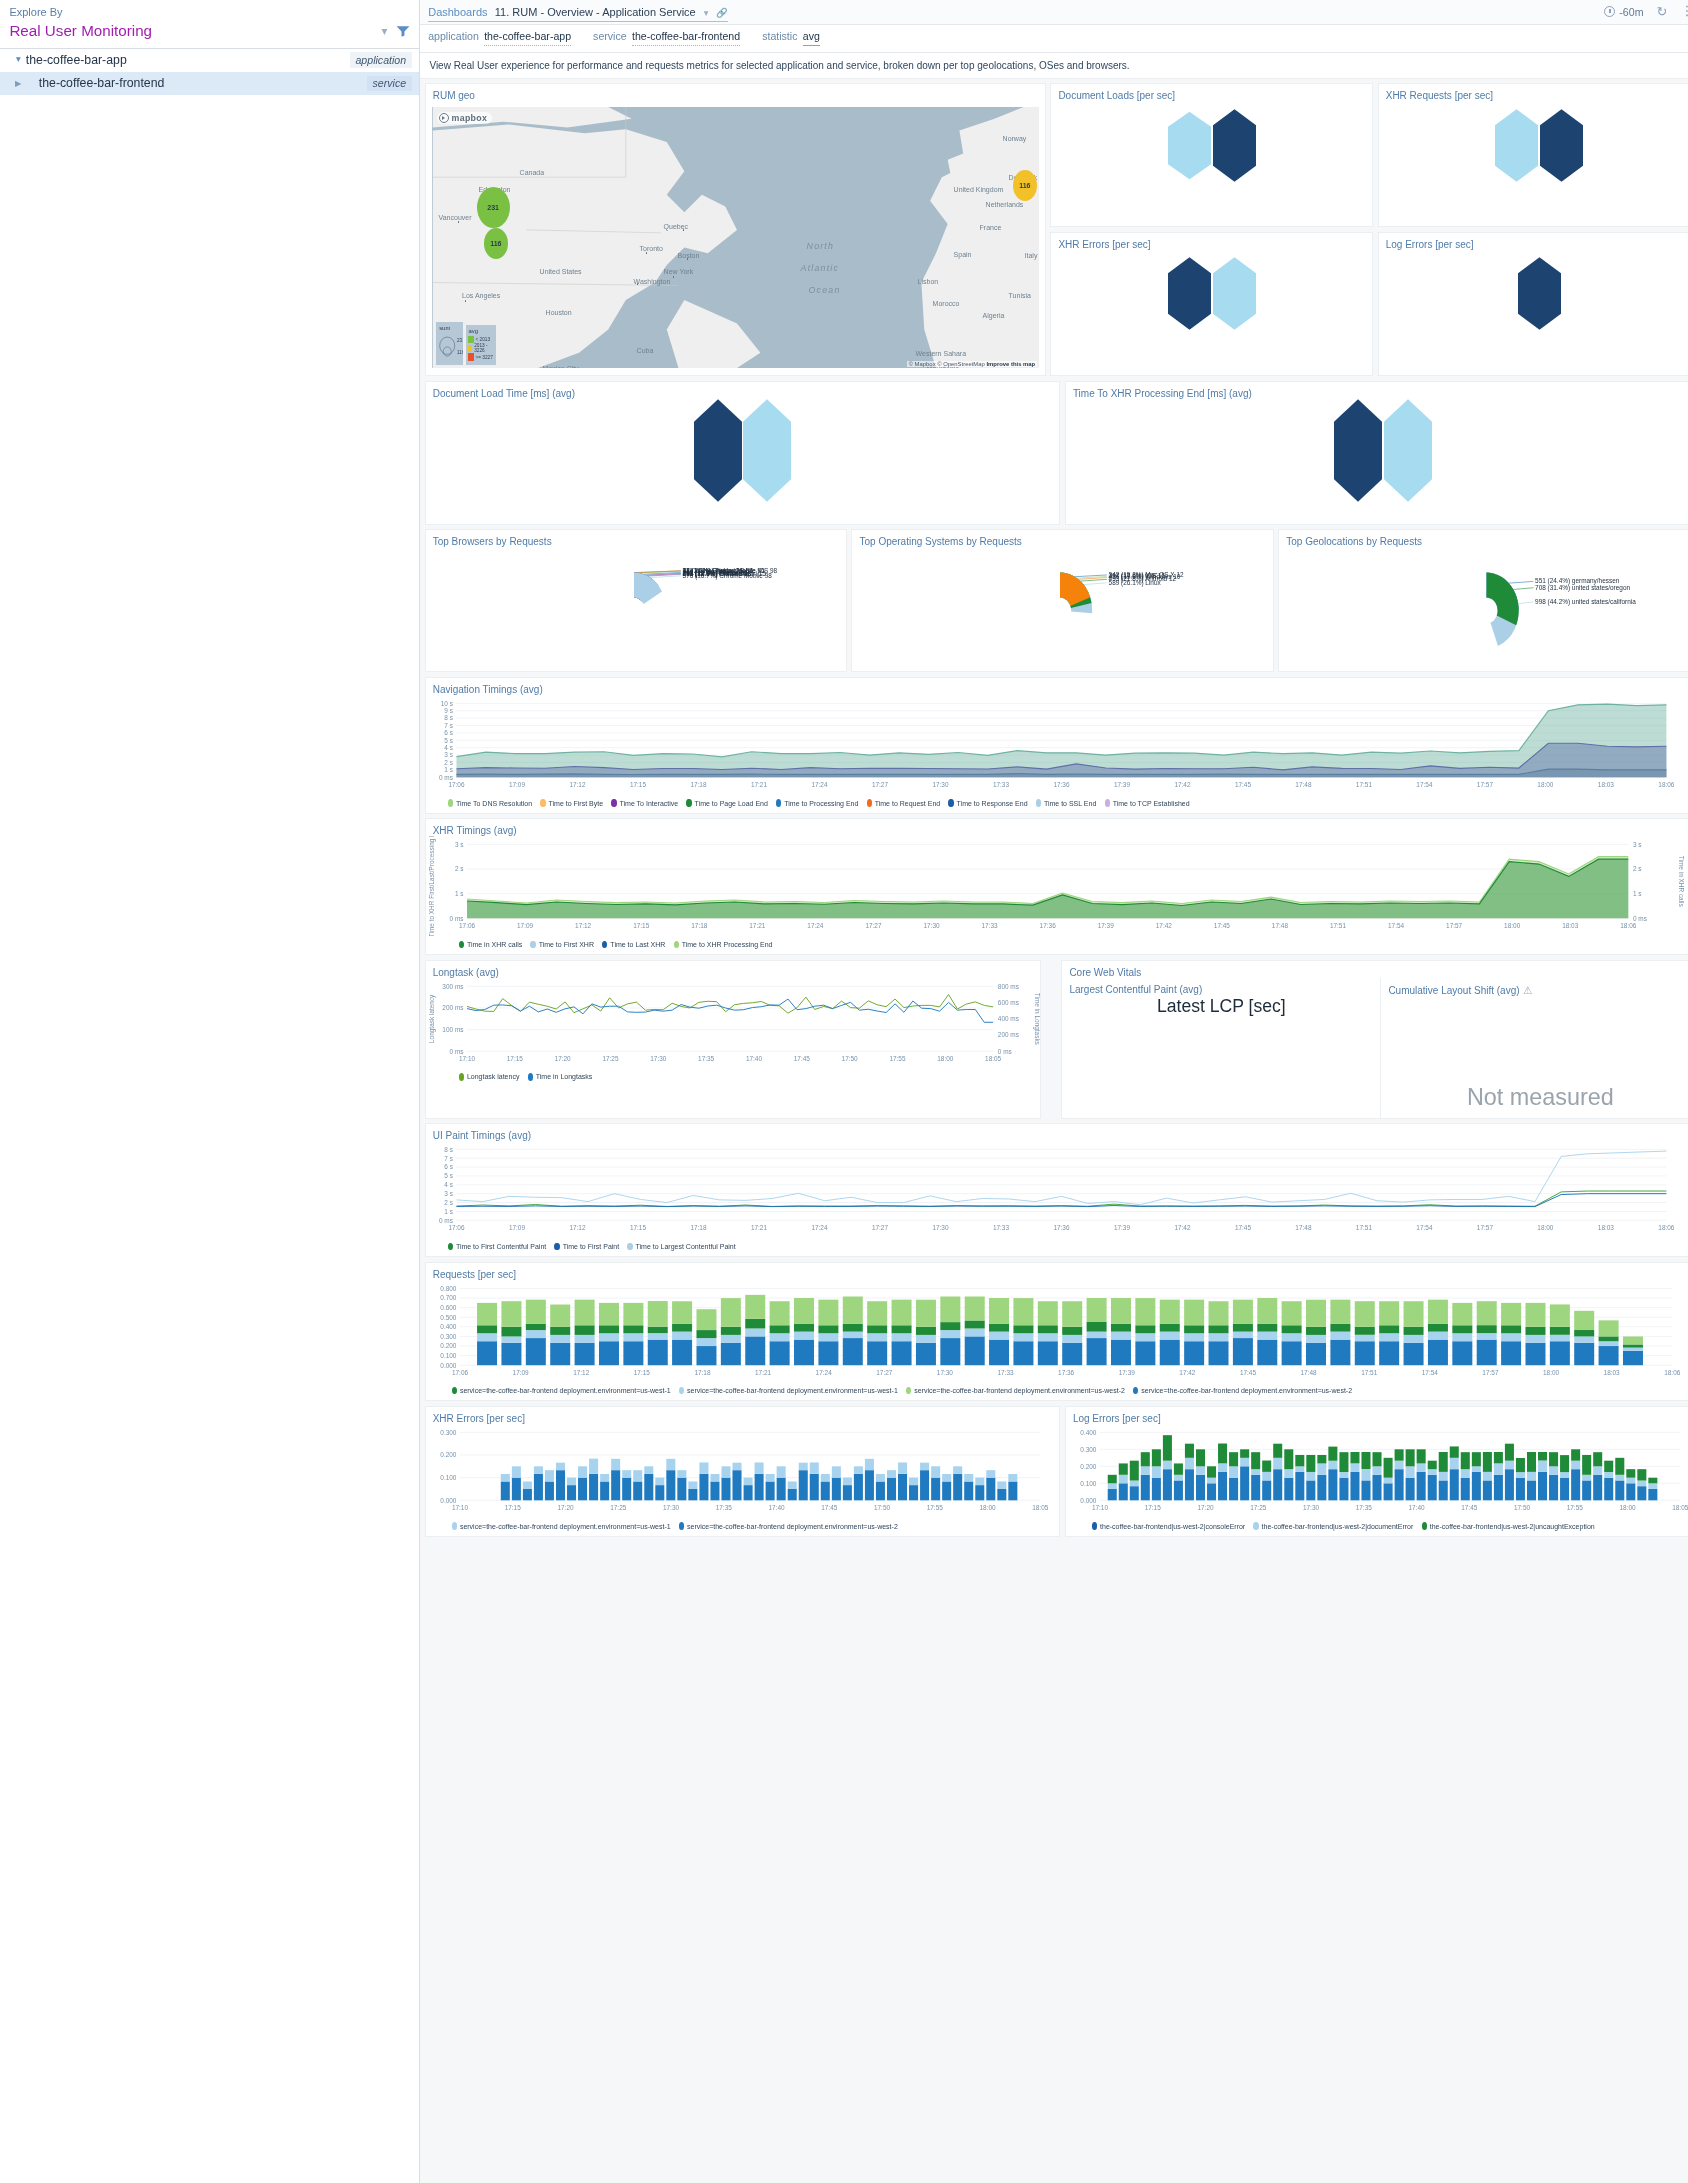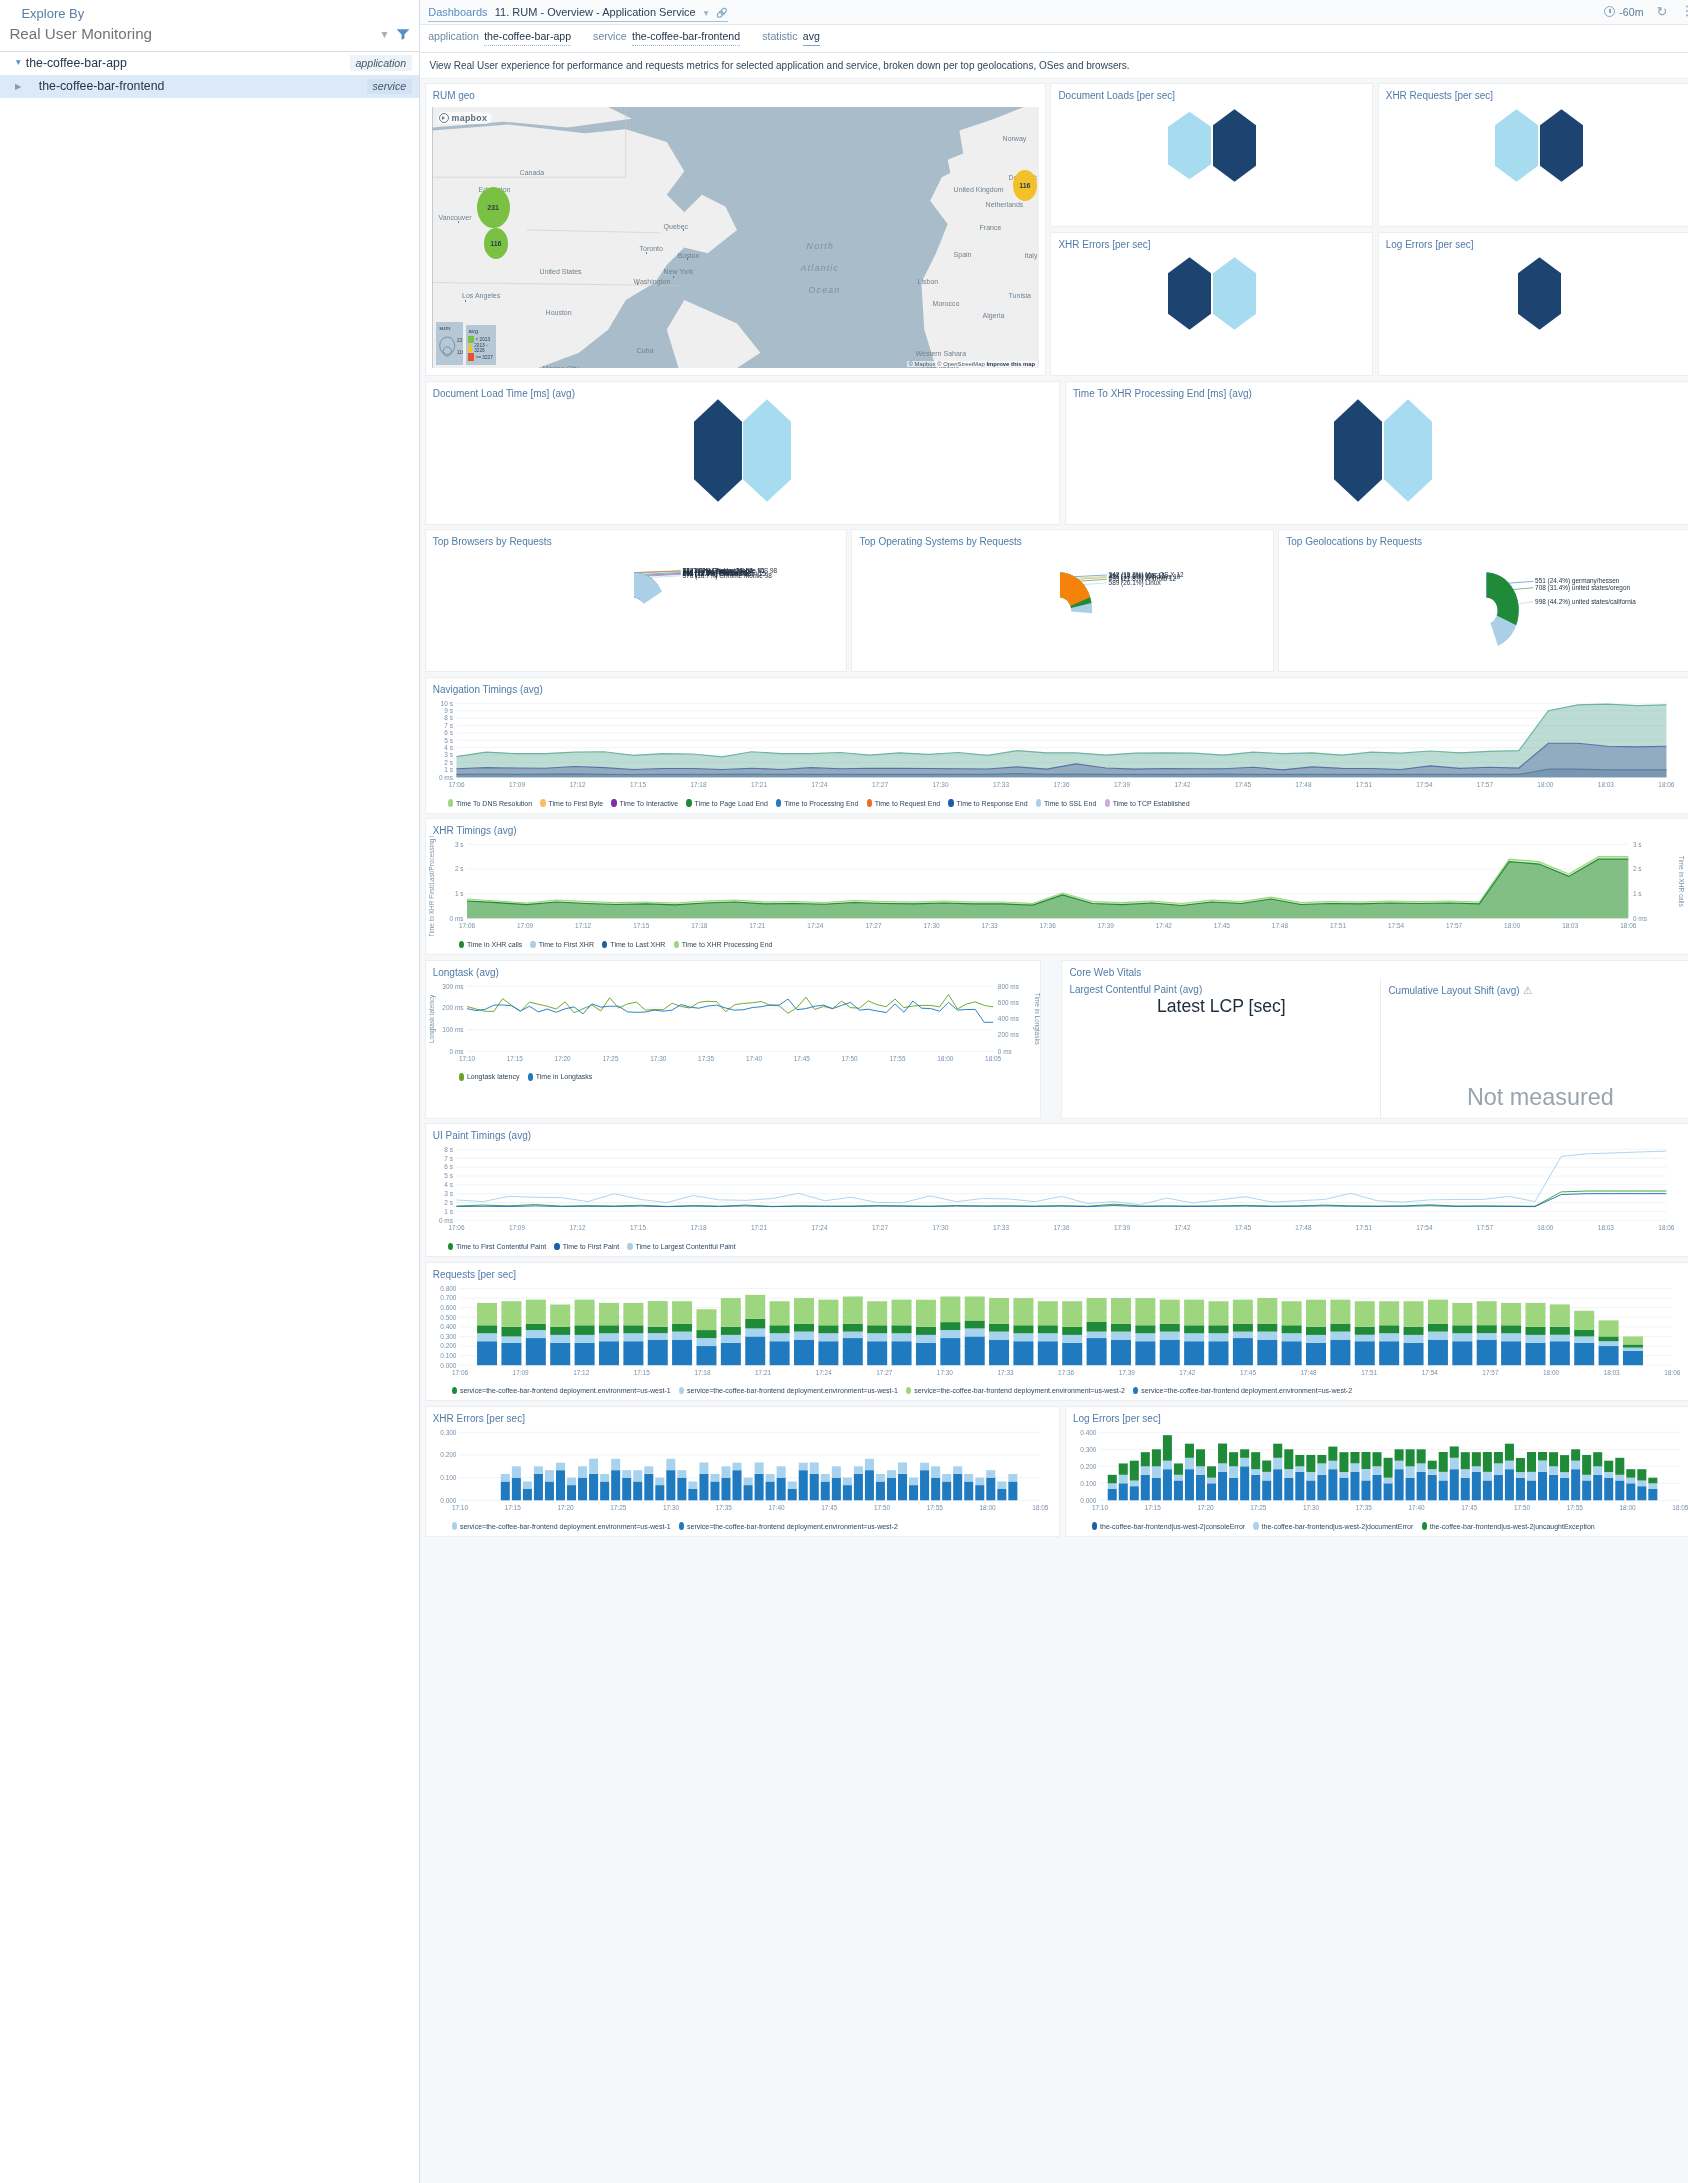--- a/index.html
+++ b/index.html
@@ -9,23 +9,23 @@
     background:#fff;
     font-family: "Liberation Sans", sans-serif;
     color:#1a3a5c;
     overflow:hidden;
   }
   .app { display:flex; width:1688px; height:2183px; }
 
   
   .sidebar { width:420px; flex:0 0 420px; background:#fff; border-right:0.6px solid #d8dde3; }
   .sb-head { padding:5.9px 9.4px 2.3px 9.4px; }
-  .sb-label { font-size:13px; color:#5a7ea6;margin-left:12px; }
+  .sb-label { font-size:11px; color:#5a7ea6; }
   .sb-selrow { display:flex; align-items:center; padding:2.3px 9.4px 8.2px 9.4px; }
-  .sb-sel { flex:1; font-size:15.2px; color:#737373; }
+  .sb-sel { flex:1; font-size:15.2px; color:#a21caf; }
   .chev { color:#9bb0c4; font-size:11.7px; padding:0 8.2px; }
   .funnel { width:14px; height:11.7px; position:relative; }
   .funnel svg { display:block; }
   .sb-div { height:0.6px; background:#d8dde3; }
   .tree-row { display:flex; align-items:center; height:23.4px; padding:0 7px 0 10.6px; }
   .tree-row.sel { background:#dce9f7; }
   .tw { width:15.2px; text-align:center; color:#7f9cb8; font-size:8.2px; }
   .tw.open { color:#5a8ec4; }
   .tree-label { flex:1; font-size:12.3px; color:#24364b; }
   .tree-row.child .tree-label { padding-left:13px; }

